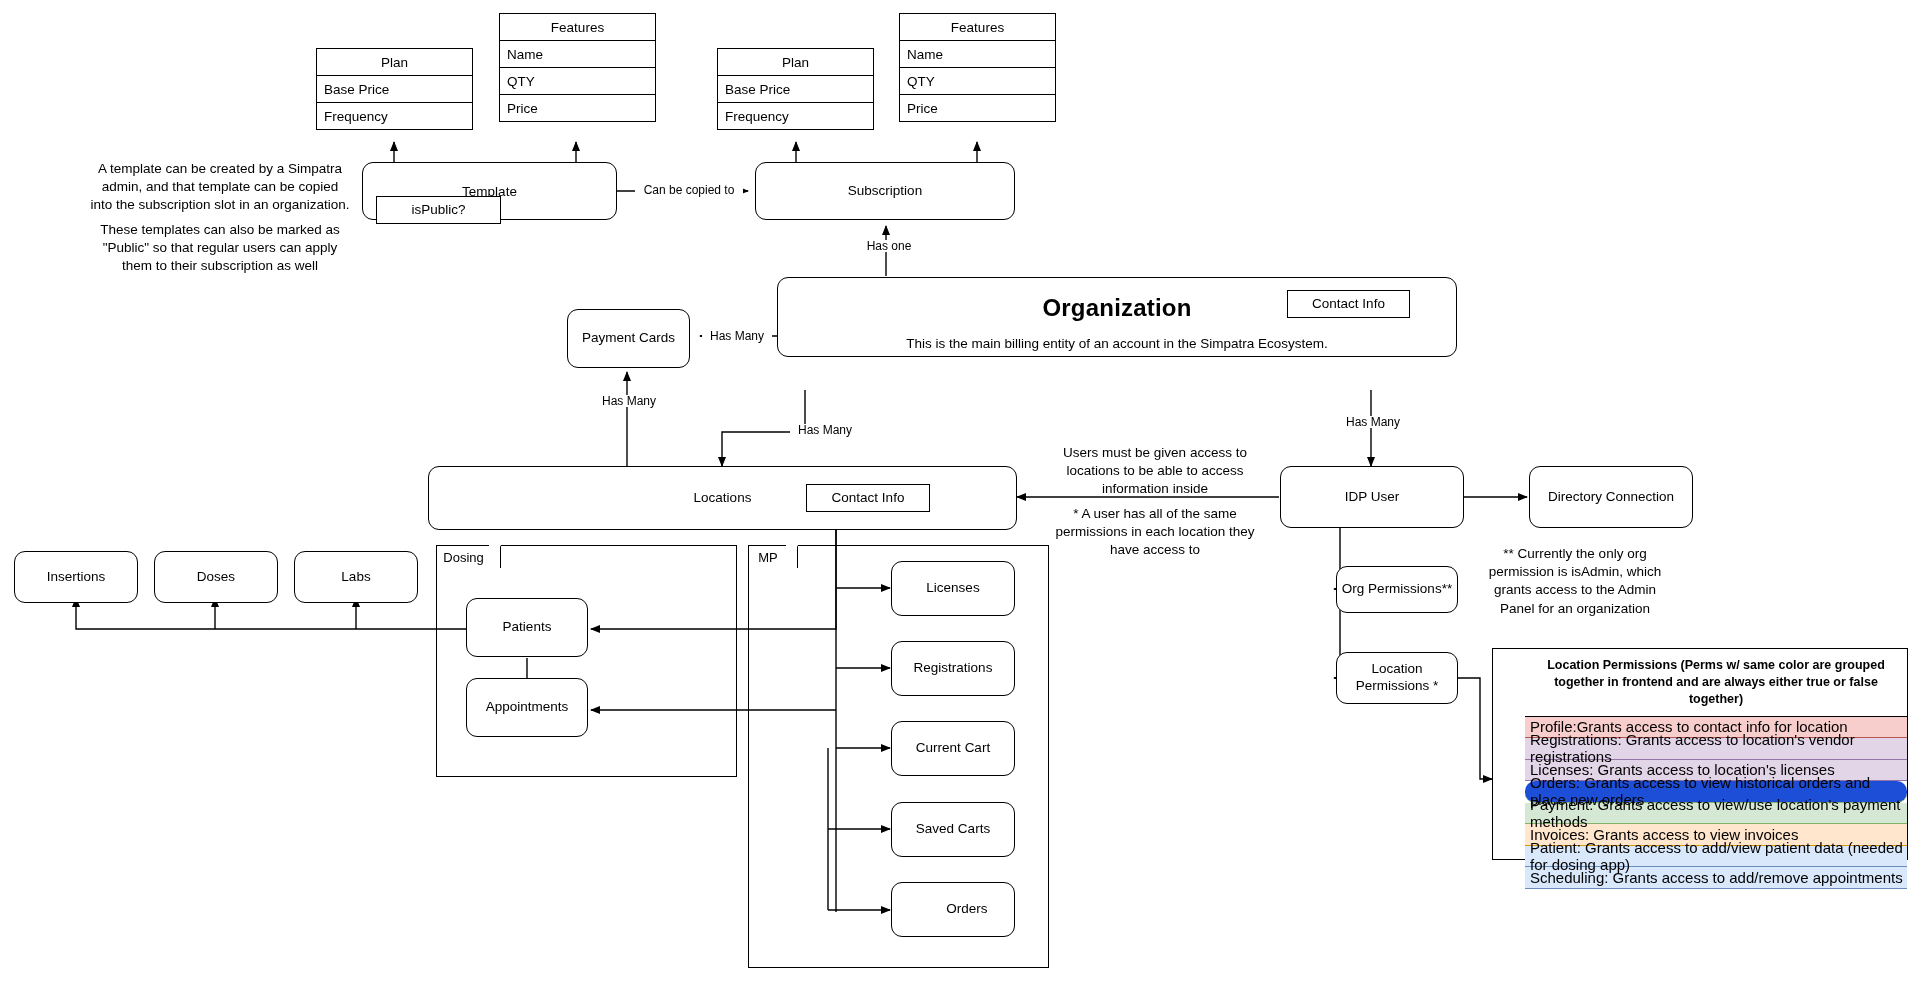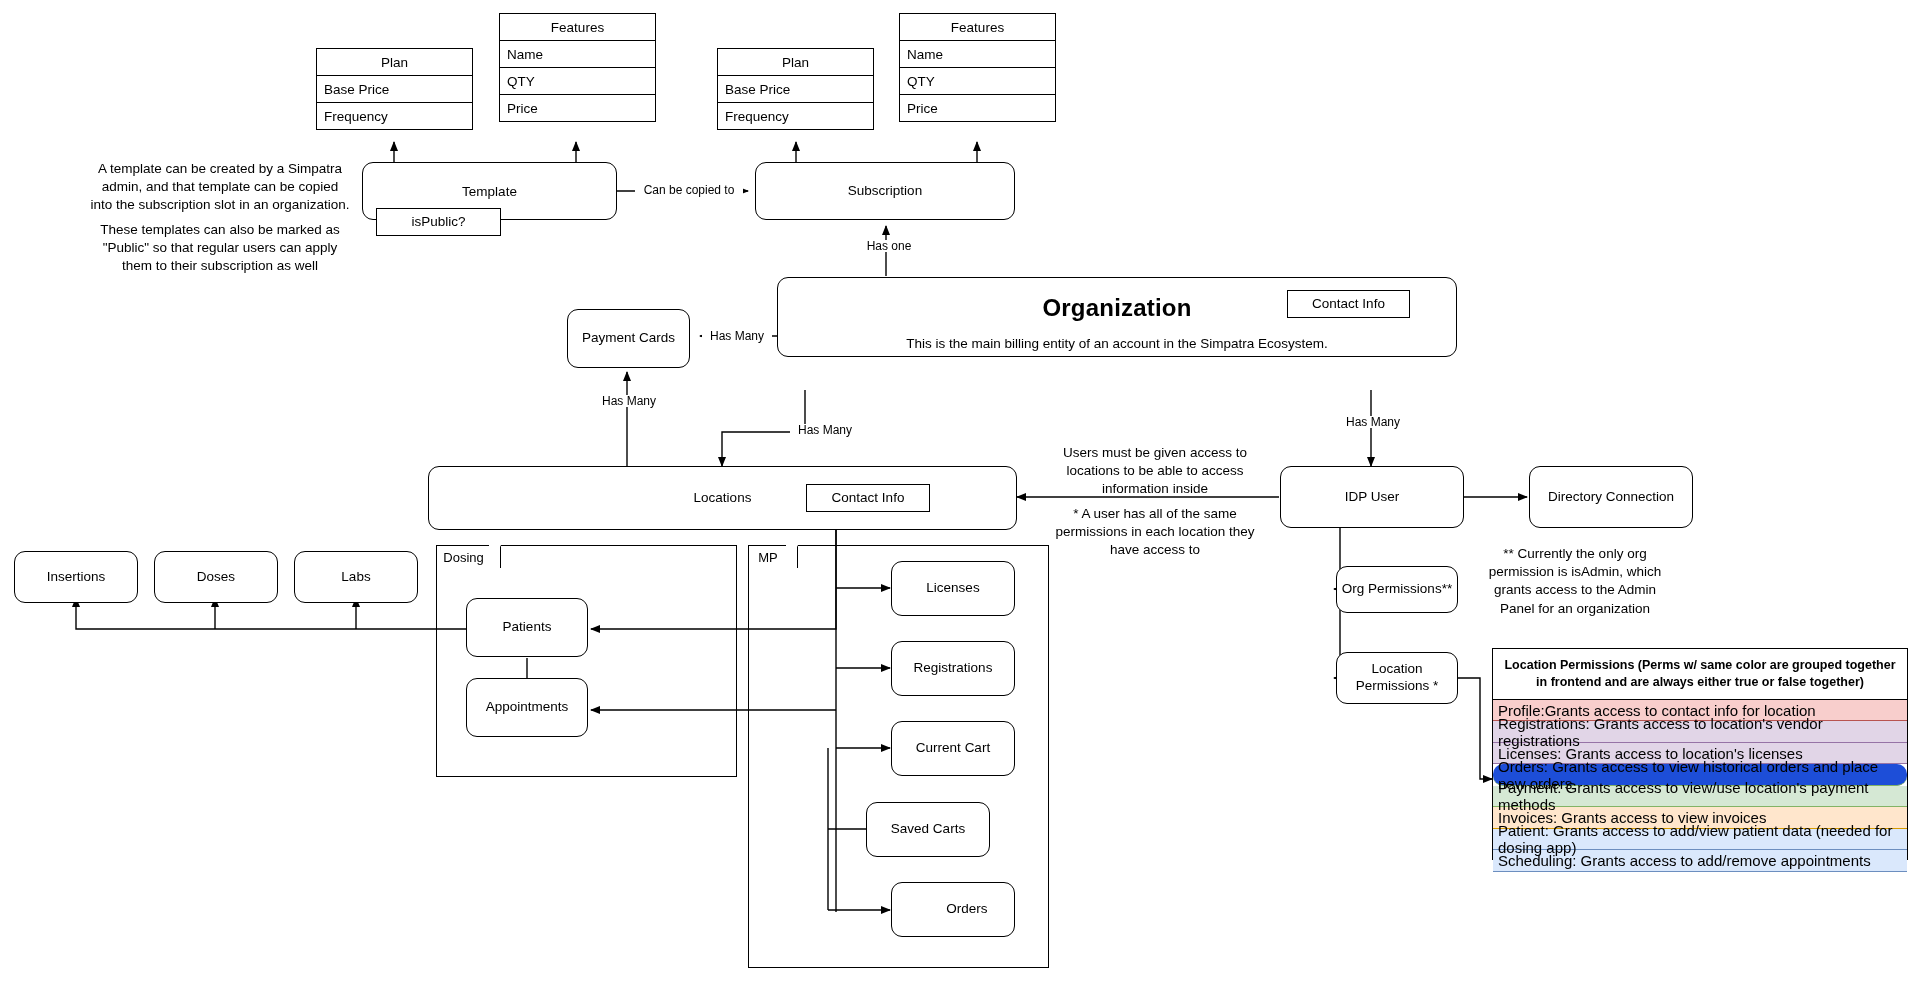--- a/index.html
+++ b/index.html
@@ -128,21 +128,21 @@
   <div class="table" style="left:899px;top:13px;width:157px;height:109px;">
     <div class="th">Features</div>
     <div class="td">Name</div>
     <div class="td">QTY</div>
     <div class="td">Price</div>
   </div>
 
   <div class="node rounded" style="left:362px;top:162px;width:255px;height:58px;align-items:flex-start;padding-top:21px;">
     <span>Template</span>
   </div>
-  <div class="node sq" style="left:376px;top:208px;width:125px;height:28px;">
+  <div class="node sq" style="left:376px;top:196px;width:125px;height:28px;">
     <span>isPublic?</span>
   </div>
 
   <div class="node rounded" style="left:755px;top:162px;width:260px;height:58px;">
     <span>Subscription</span>
   </div>
 
   <div class="edgelabel" style="left:635px;top:184px;width:104px;"><span>Can be copied to</span></div>
   <div class="edgelabel" style="left:850px;top:240px;width:74px;"><span>Has one</span></div>
 
@@ -195,21 +195,21 @@
 locations to be able to access
 information inside</div>
   <div class="note" style="left:1030px;top:505px;width:250px;">* A user has all of the same
 permissions in each location they
 have access to</div>
   <div class="note" style="left:1455px;top:545px;width:240px;">** Currently the only org
 permission is isAdmin, which
 grants access to the Admin
 Panel for an organization</div>
 
-  <div id="legend" style="left:1492px;top:648px;width:416px;height:212px;">
+  <div id="legend" style="left:1492px;top:648px;width:416px;height:212px;padding-left:32px;">
     <div class="lhead">Location Permissions (Perms w/ same color are grouped together in frontend and are always either true or false together)</div>
     <div id="legend-rows">
         <div class="lrow" style="background: rgb(248, 206, 204); border-bottom: 1px solid rgb(184, 84, 80); border-top: none;">Profile:Grants access to contact info for location</div>
         <div class="lrow" style="background: rgb(225, 213, 231); border-bottom: 1px solid rgb(150, 115, 166);">Registrations: Grants access to location's vendor registrations</div>
         <div class="lrow" style="background: rgb(225, 213, 231); border-bottom: 1px solid rgb(150, 115, 166);">Licenses: Grants access to location's licenses</div>
         <div class="lrow" style="background: #1d4ed8; border-bottom: 1px solid rgb(130, 179, 102); border-radius: 10px;">Orders: Grants access to view historical orders and place new orders</div>
         <div class="lrow" style="background: rgb(213, 232, 212); border-bottom: 1px solid rgb(130, 179, 102);">Payment: Grants access to view/use location's payment methods</div>
         <div class="lrow" style="background: rgb(255, 230, 204); border-bottom: 1px solid rgb(215, 155, 0);">Invoices: Grants access to view invoices</div>
         <div class="lrow" style="background: rgb(218, 232, 252); border-bottom: 1px solid rgb(108, 142, 191);">Patient: Grants access to add/view patient data (needed for dosing app)</div>
         <div class="lrow" style="background: rgb(218, 232, 252); border-bottom: 1px solid rgb(108, 142, 191);">Scheduling: Grants access to add/remove appointments</div>
@@ -245,20 +245,20 @@
 
   <div class="node rounded" style="left:891px;top:561px;width:124px;height:55px;">
     <span>Licenses</span>
   </div>
   <div class="node rounded" style="left:891px;top:641px;width:124px;height:55px;">
     <span>Registrations</span>
   </div>
   <div class="node rounded" style="left:891px;top:721px;width:124px;height:55px;">
     <span>Current Cart</span>
   </div>
-  <div class="node rounded" style="left:866px;top:802px;width:124px;height:55px;">
+  <div class="node rounded" style="left:891px;top:802px;width:124px;height:55px;">
     <span>Saved Carts</span>
   </div>
   <div class="node rounded" style="left:891px;top:882px;width:124px;height:55px;padding-left:28px;">
     <span>Orders</span>
   </div>
 
 </div>
 
 </body></html>

